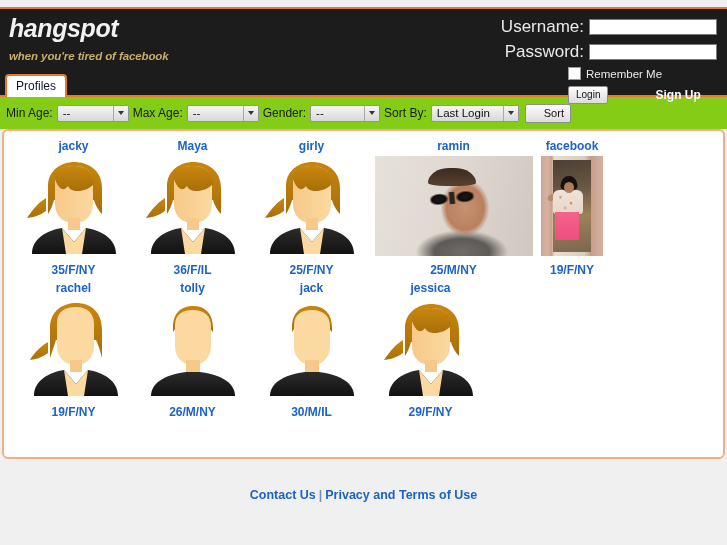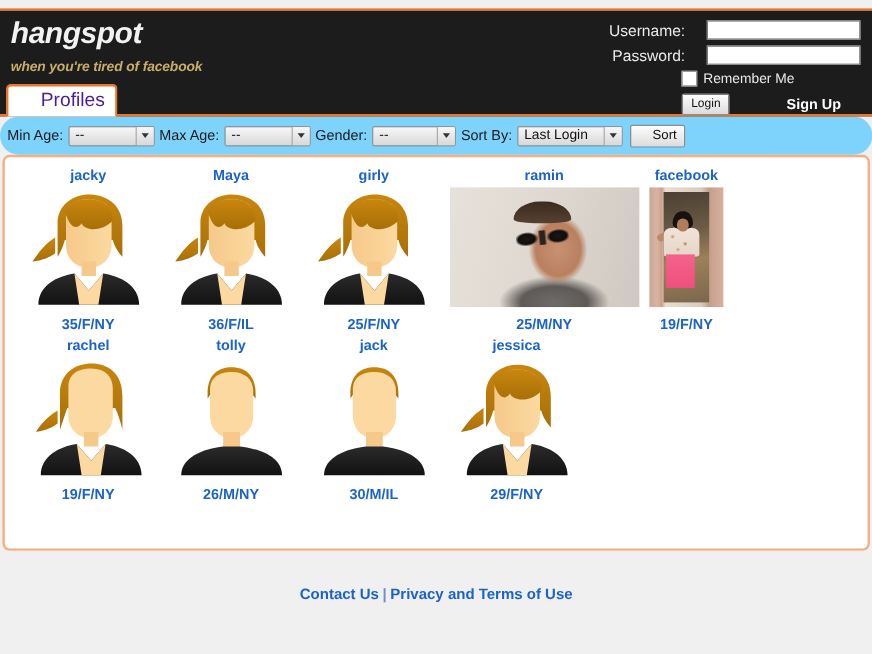--- a/index.html
+++ b/index.html
@@ -69,23 +69,23 @@
     width: 245px;
     color: #e9e9e9;
   }
   .login-row {
     display: flex;
     align-items: center;
     justify-content: flex-end;
     margin-bottom: 5px;
   }
   .login-label {
-    font-size: 13px;
+    font-size: 17px;
     color: #e9e9e9;
-    margin-right: 18px;
+    margin-right: 5px;
     white-space: nowrap;
   }
   .login-input {
     width: 122px;
     height: 14px;
     border: 1px solid #7a7a7a;
     background: #ffffff;
     font-family: "Liberation Sans", sans-serif;
     font-size: 11px;
     padding: 0 2px;
@@ -142,37 +142,36 @@
     left: 5px;
     bottom: -2px;
     display: flex;
   }
   .tab {
     background: #ffffff;
     border: 2px solid #e8762c;
     border-bottom: none;
     border-top-left-radius: 4px;
     border-top-right-radius: 4px;
-    padding: 3px 9px 4px 27px;
-    font-size: 16px;
-    color: #4c1d95;
+    padding: 3px 9px 4px 9px;
+    font-size: 12px;
+    color: #0f172a;
     font-weight: normal;
     cursor: pointer;
     position: relative;
     z-index: 2;
   }
 
   
   .filterbar {
     display: flex;
     align-items: center;
     padding: 6px 0 6px 2px;
-    background: #7dd3fc;
+    background: #84cc16;
     height: 20px;
-    border-radius: 16px;
   }
   .filter-label {
     font-size: 12px;
     color: #1a1a1a;
     margin: 0 4px 0 4px;
     white-space: nowrap;
   }
   .select {
     position: relative;
     display: inline-flex;

